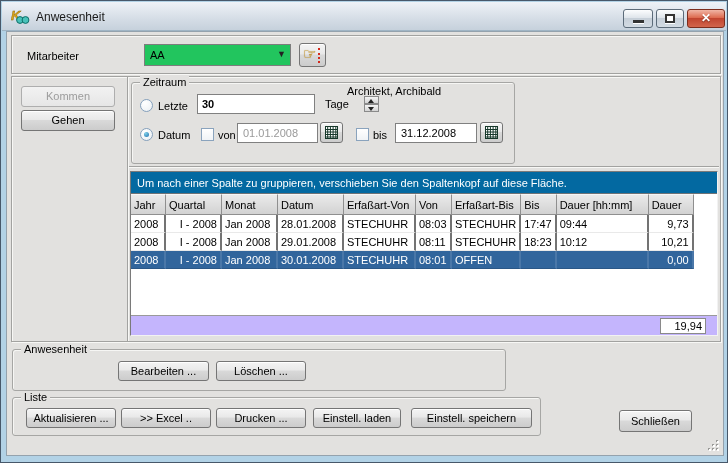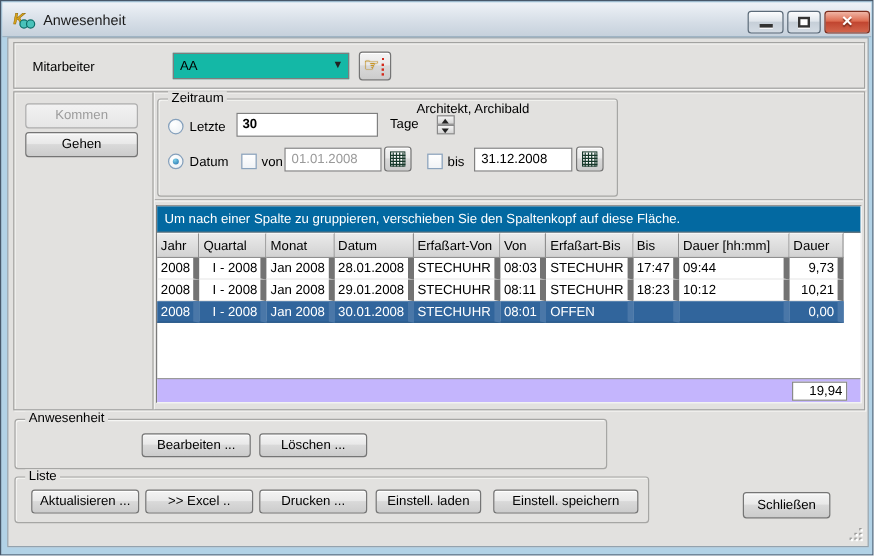--- a/index.html
+++ b/index.html
@@ -30,21 +30,21 @@
   .btn { position: absolute; border: 1px solid #757575; border-radius: 3px; text-align: center;
     background: linear-gradient(#f4f4f4, #e9e9e9 45%, #d9d9d9 50%, #cccccc); box-shadow: inset 0 1px 0 #ffffff;
     font-family: "Liberation Sans", sans-serif; font-size: 11px; color: #000; cursor: default; }
   .btn.disabled { color: #9c9c9c; background: linear-gradient(#f2f2f2, #e6e6e6); border-color: #aeaeae; box-shadow: none; }
 
   .field { background: #fff; border: 1px solid #808080; font-size: 11px; font-family: "Liberation Sans", sans-serif; }
 
   
   .top-panel { position: absolute; left: 4px; top: 3px; width: 710px; height: 39px; }
   .lbl-mitarbeiter { position: absolute; left: 15px; top: 14px; }
-  .combo { position: absolute; left: 132px; top: 8px; width: 147px; height: 22px; background: #14b8a6; border: 1px solid #7d7d7d; }
+  .combo { position: absolute; left: 132px; top: 8px; width: 147px; height: 22px; background: #22c55e; border: 1px solid #7d7d7d; }
   .combo-value { position: absolute; left: 5px; top: 4px; }
   .combo-arrow { position: absolute; right: 4px; top: 4px; font-size: 9px; color: #222; }
   .browse-btn { left: 287px; top: 7px; width: 27px; height: 24px; position: absolute; }
   .hand-glyph { position: absolute; left: 3px; top: 1px; font-size: 15px; color: #cf9410; text-shadow: 0 0 1px #8a5f00; }
   .red-dotted { position: absolute; right: 5px; top: 4px; height: 15px; width: 0; border-left: 2px dotted #d42a1c; }
   .employee-name { position: absolute; left: 335px; top: 14px; margin-top: 35px; }
 
   
   .mid-panel { position: absolute; left: 4px; top: 44px; width: 710px; height: 266px; }
   .vsep { position: absolute; left: 115px; top: 0; bottom: 0; width: 2px; border-left: 1px solid #a2a2a0; border-right: 1px solid #f7f7f5; }
@@ -69,21 +69,21 @@
   .cal-btn svg { position: absolute; left: 4px; top: 3px; }
 
   
   .grid { position: absolute; left: 118px; top: 94px; width: 588px; height: 165px; background: #fff;
     border: 1px solid #7a7a7a; border-right-color: #f2f2f2; border-bottom-color: #f2f2f2; }
   .group-band { position: absolute; left: 0; top: 0; right: 0; height: 22px; color: #fff; padding: 5px 0 0 6px;
     border-bottom: 1px solid #6f7376; }
   .grid table { position: absolute; left: 0; top: 22px; border-collapse: separate; border-spacing: 0; table-layout: fixed; }
   .grid th { height: 21px; font-weight: normal; text-align: left; padding: 0 3px;
     background: linear-gradient(#eaeaea, #d2d2d2); border-right: 1px solid #8f8f8f; border-bottom: 1px solid #8f8f8f; border-top: 1px solid #f6f6f6; }
-  .grid td { height: 18px; padding: 0 3px; border-right: 5px solid #737373; border-bottom: 1px solid #e9e9e9; white-space: nowrap; overflow: hidden; }
+  .grid td { height: 18px; padding: 0 3px; border-right: 2px solid #737373; border-bottom: 1px solid #e9e9e9; white-space: nowrap; overflow: hidden; }
   .grid td.num, .grid th.num { text-align: right; }
   .grid tr.selected td { color: #fff; border-right-color: #4a77a8; border-bottom-color: #2a5787; }
   .grid-footer { position: absolute; left: 0; right: 0; bottom: 0; height: 20px; background: #c4b5fd; border-top: 1px solid #9a9a9a; }
   .sum-box { position: absolute; right: 11px; top: 2px; width: 46px; height: 16px; background: #fff; border: 1px solid #8a8a8a; text-align: right; padding: 1px 3px 0 0; }
 
   
   .anw-group { left: 5px; top: 317px; width: 494px; height: 42px; }
   .liste-group { left: 5px; top: 365px; width: 529px; height: 39px; }
   .btn-close-dlg { left: 612px; top: 378px; width: 73px; height: 22px; line-height: 20px; position: absolute; }
   .grip { position: absolute; right: 3px; bottom: 3px; width: 14px; height: 14px; }

